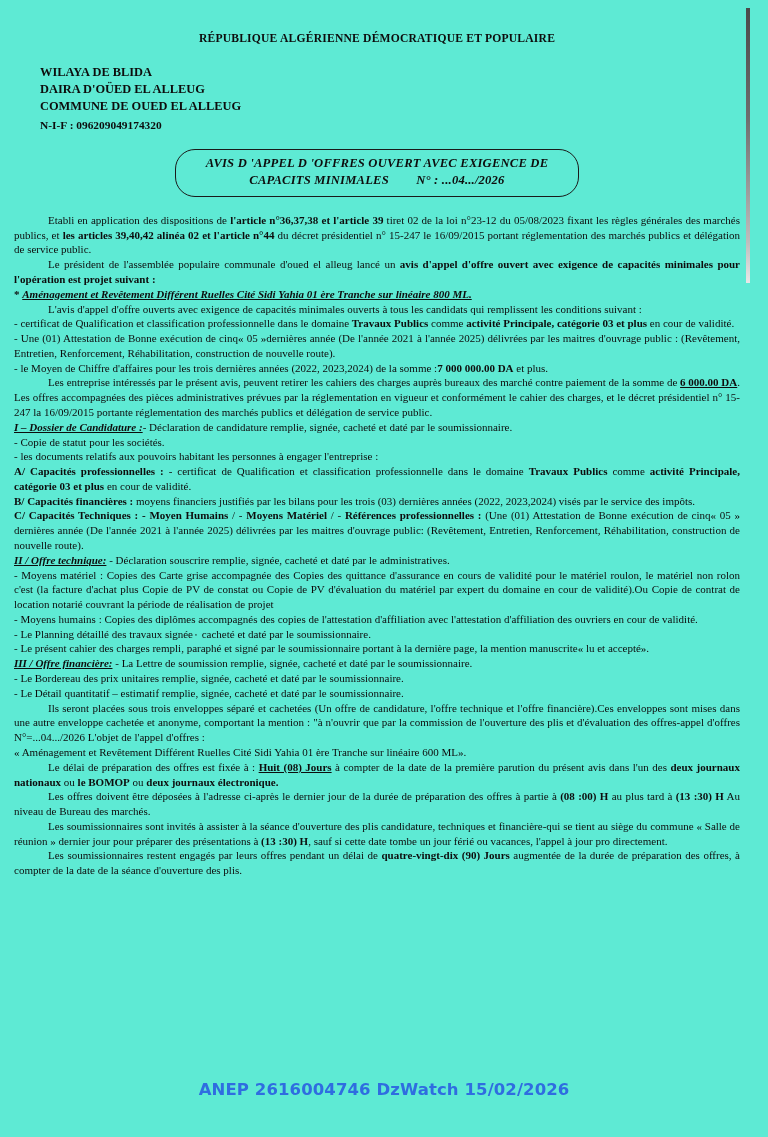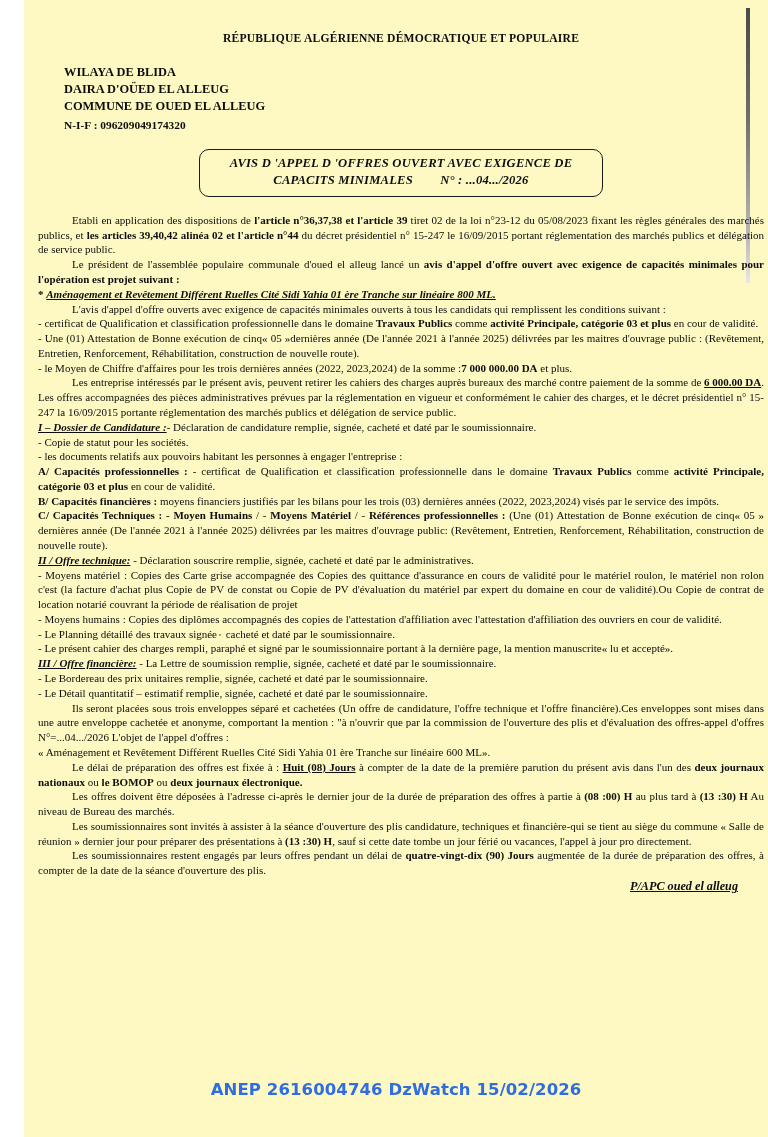--- a/index.html
+++ b/index.html
@@ -14,22 +14,21 @@
     position: relative;
     overflow: hidden;
     font-family: "Liberation Serif", "DejaVu Serif", serif;
     color: #0d0d0d;
   }
 
   
   #page-sheet {
     position: absolute;
     inset: 0;
-    background: #fef9c3;
-    margin-left: 24px;
+    background: #5eead4;
   }
   
   #scan-edge-right {
     position: absolute;
     top: 8px;
     right: 18px;
     width: 4px;
     height: 275px;
     background: linear-gradient(to bottom, #4a4a4a 0%, #6e6e6e 40%, #bdbdbd 85%, #e8e8e8 100%);
   }
@@ -62,21 +61,21 @@
   }
 
   
   #title-box-wrap {
     margin-top: 16px;
     display: flex;
     justify-content: center;
   }
   #title-box {
     border: 1.4px solid #1a1a1a;
-    border-radius: 10px;
+    border-radius: 20px;
     padding: 5px 16px 7px 16px;
     text-align: center;
     font-style: italic;
     font-weight: bold;
     font-size: 12.6px;
     line-height: 1.34;
     letter-spacing: .2px;
     min-width: 370px;
   }
 
@@ -198,17 +197,16 @@
 
       <p class="indent"><span>Le délai de préparation des offres est fixée à : </span><span class="bu">Huit (08) Jours</span><span> à compter de la date de la première parution du présent avis dans l'un des </span><span class="b">deux journaux nationaux</span><span> ou  </span><span class="b">le BOMOP</span><span> ou </span><span class="b">deux journaux électronique</span><span class="b">.</span></p>
 
       <p class="indent"><span>Les offres doivent être déposées à l'adresse ci-après le dernier jour de la durée de préparation des offres à partie à </span><span class="b">(08 :00) H</span><span> au plus tard  à </span><span class="b">(13 :30) H</span><span>  Au niveau de Bureau des marchés.</span></p>
 
       <p class="indent"><span>Les soumissionnaires sont invités à assister à la séance d'ouverture des plis candidature, techniques et financière-qui se tient au siège du commune « Salle de réunion » dernier jour pour préparer des présentations à </span><span class="b">(13 :30) H</span><span>, sauf si cette date tombe un jour férié ou vacances, l'appel à jour pro directement.</span></p>
 
       <p class="indent"><span>Les soumissionnaires restent engagés par leurs offres pendant un délai de </span><span class="b">quatre-vingt-dix (90) Jours</span><span> augmentée de  la durée de préparation des offres, à compter de la date de la séance d'ouverture des plis.</span></p>
     </div>
 
-    <div id="signature">P/APC oued el alleug</div>
   </div>
 
   <div id="anep-footer" style="color: rgb(47, 109, 224);">ANEP 2616004746 DzWatch 15/02/2026</div>
 </div>
 
 </body></html>

